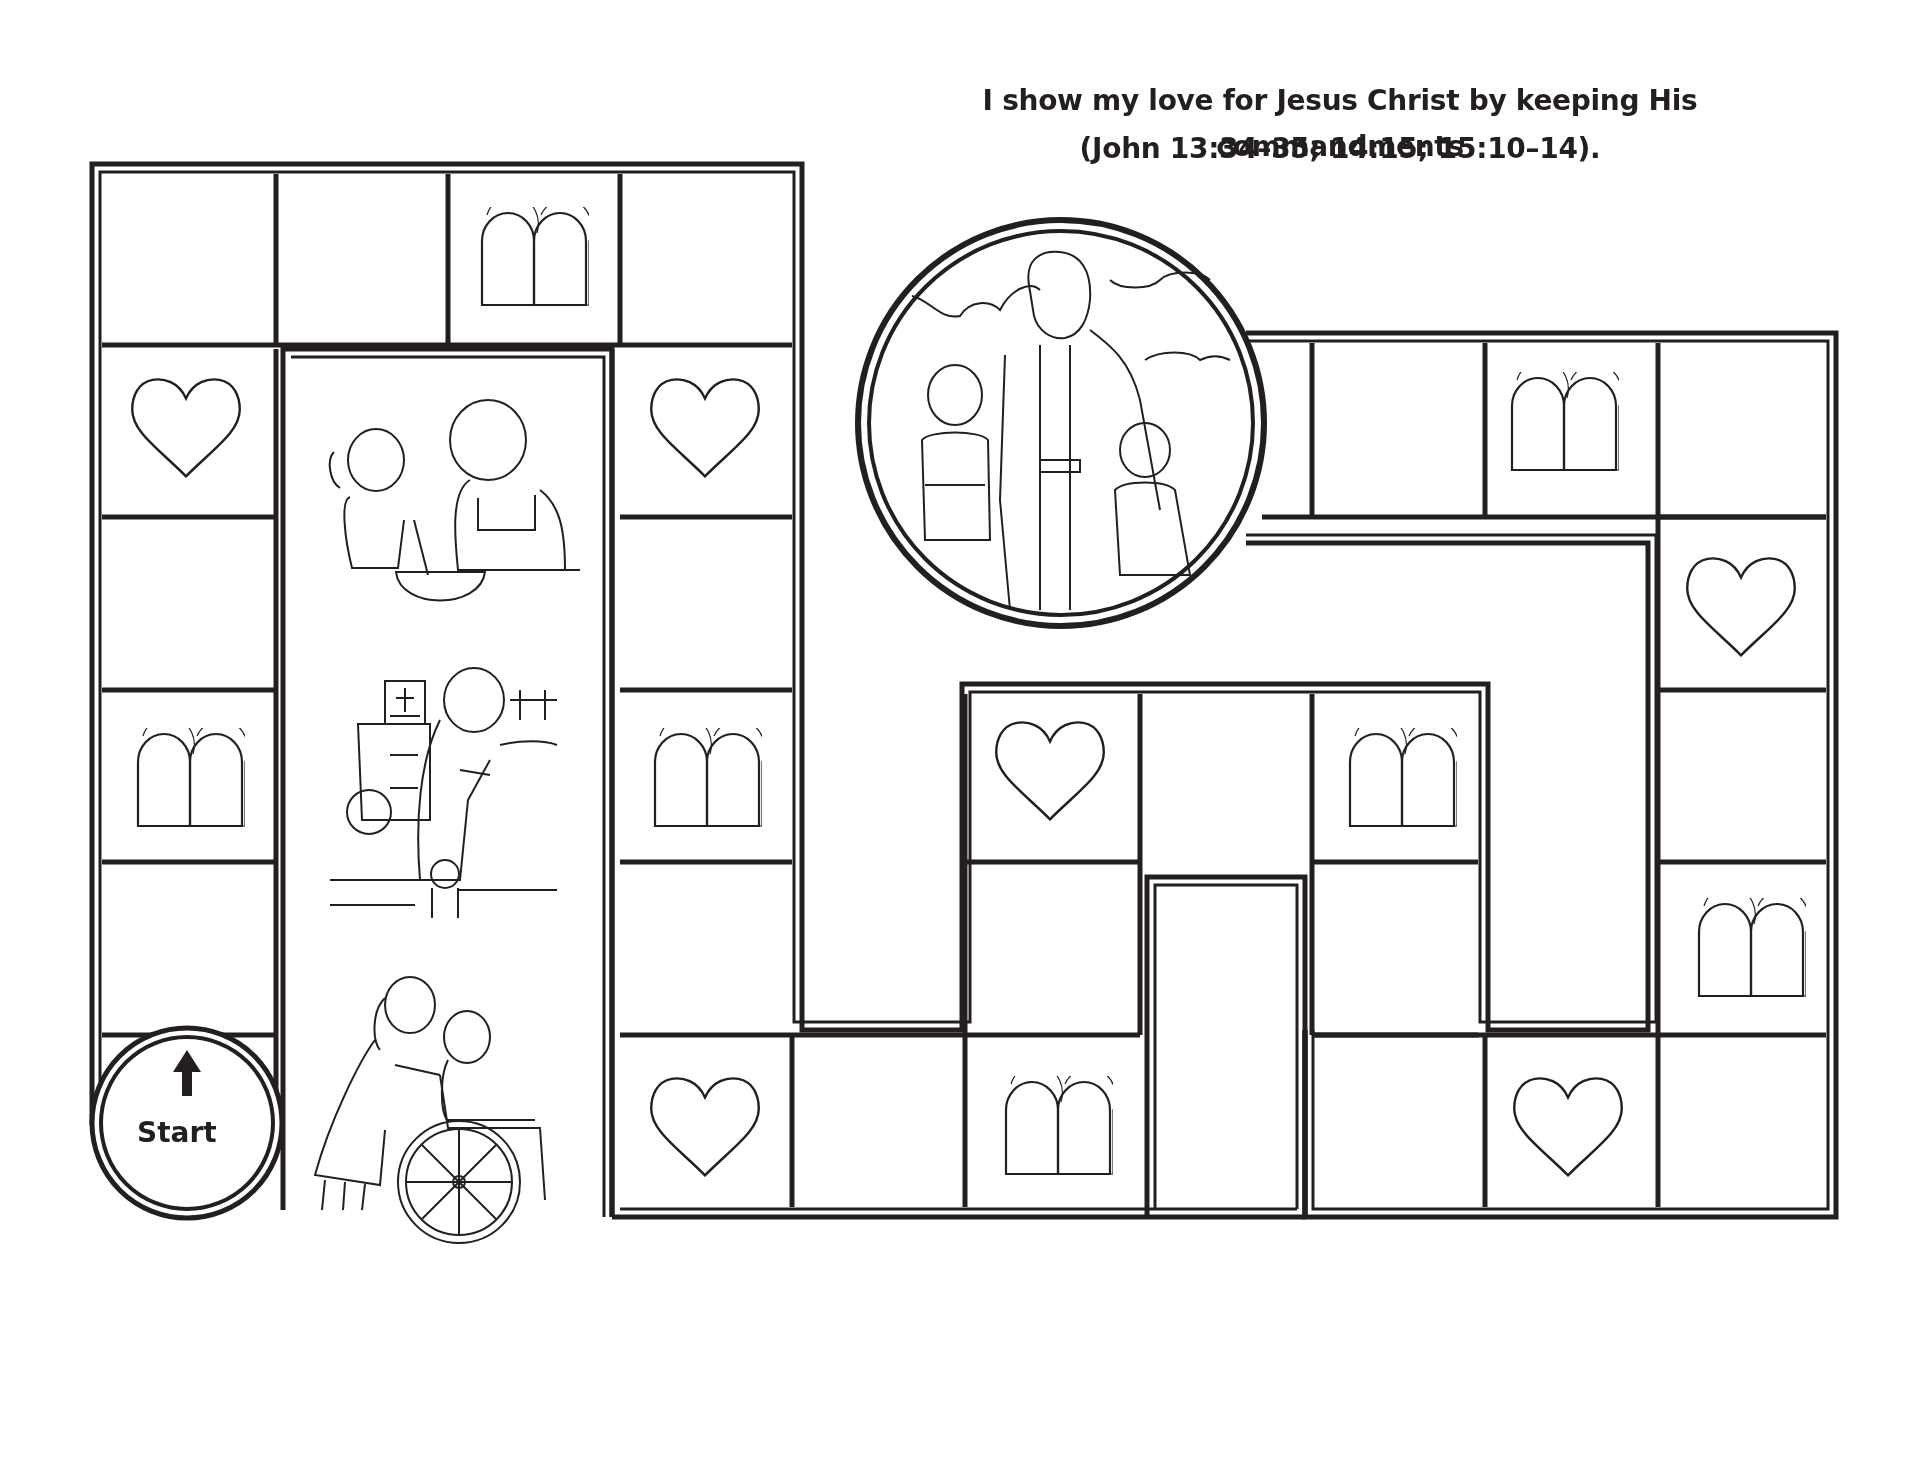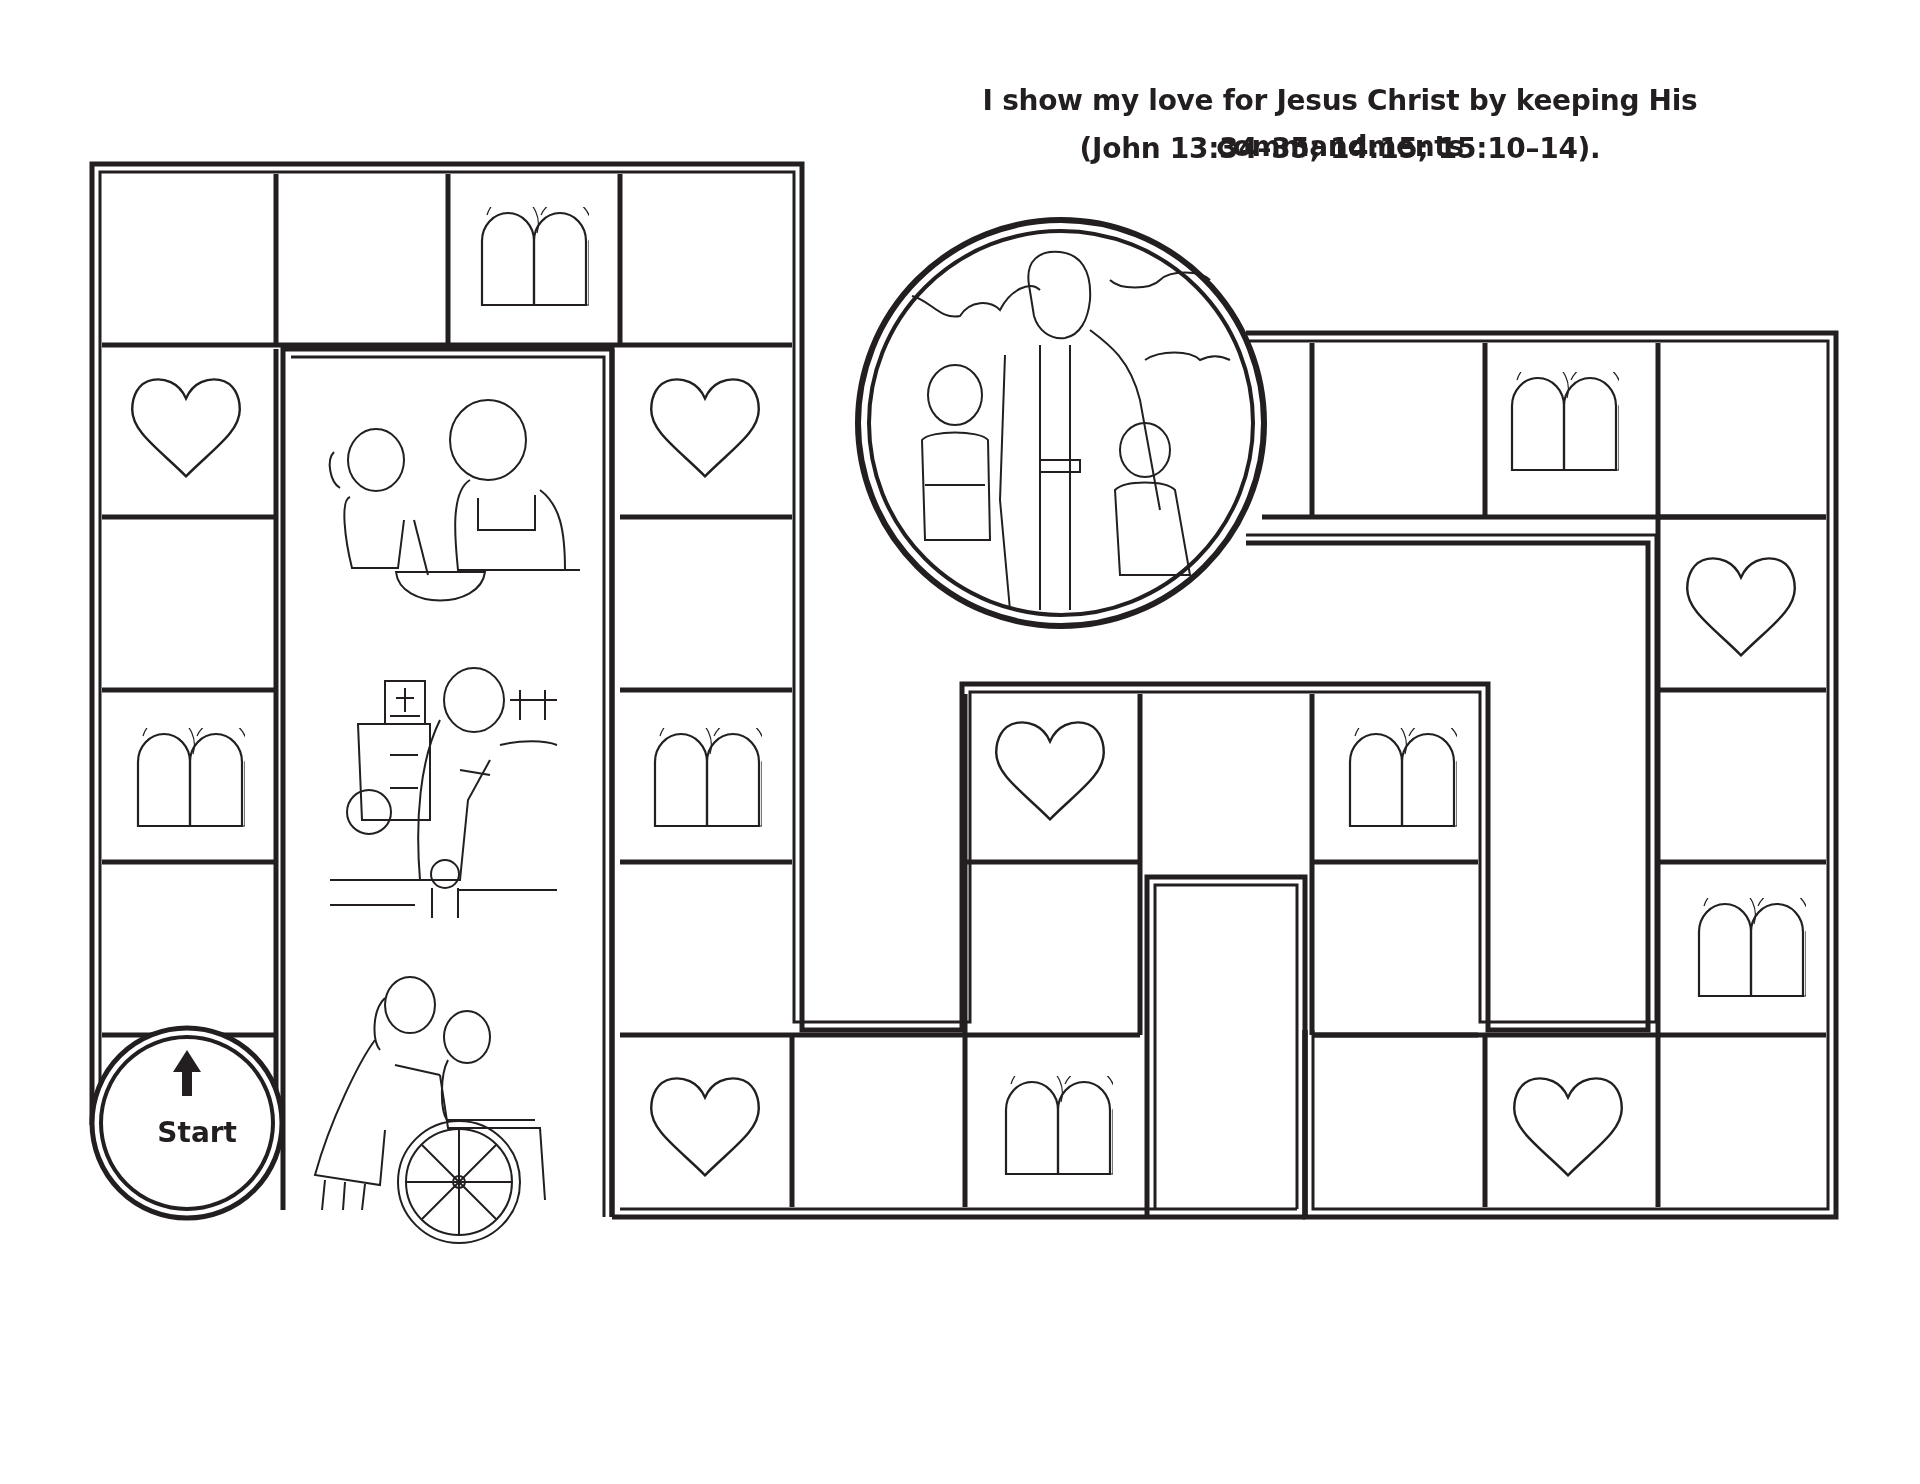--- a/index.html
+++ b/index.html
@@ -7,21 +7,21 @@
          font-family: "DejaVu Sans", "Liberation Sans", sans-serif; color: #231f20; }
   .title { position: absolute; left: 860px; width: 960px; text-align: center;
            font-weight: bold; font-size: 28px; line-height: 46px; letter-spacing: -0.3px; }
   .title.l1 { top: 78px; }
   .title.l2 { top: 126px; }
   .board { position: absolute; left: 0; top: 0; }
   .instructions { position: absolute; left: 100px; width: 1720px; top: 1262px;
                   text-align: center; font-size: 21px; line-height: 38px; letter-spacing: -0.4px;
                   font-family: "Liberation Sans", sans-serif; }
   .instructions .inline-icon { display: inline-block; vertical-align: middle; }
-  .start-label { position: absolute; left: 137px; width: 100px; top: 1116px; text-align: right;
+  .start-label { position: absolute; left: 137px; width: 100px; top: 1116px; text-align: left;
                  font-weight: bold; font-size: 28px; font-family: "DejaVu Sans", sans-serif; }
 </style>
 </head>
 <body>
 
 <div class="title l1">I show my love for Jesus Christ by keeping His commandments</div>
 <div class="title l2">(John 13:34–35; 14:15; 15:10–14).</div>
 
 <svg class="board" width="1920" height="1484" viewBox="0 0 1920 1484" xmlns="http://www.w3.org/2000/svg">
   <defs>

